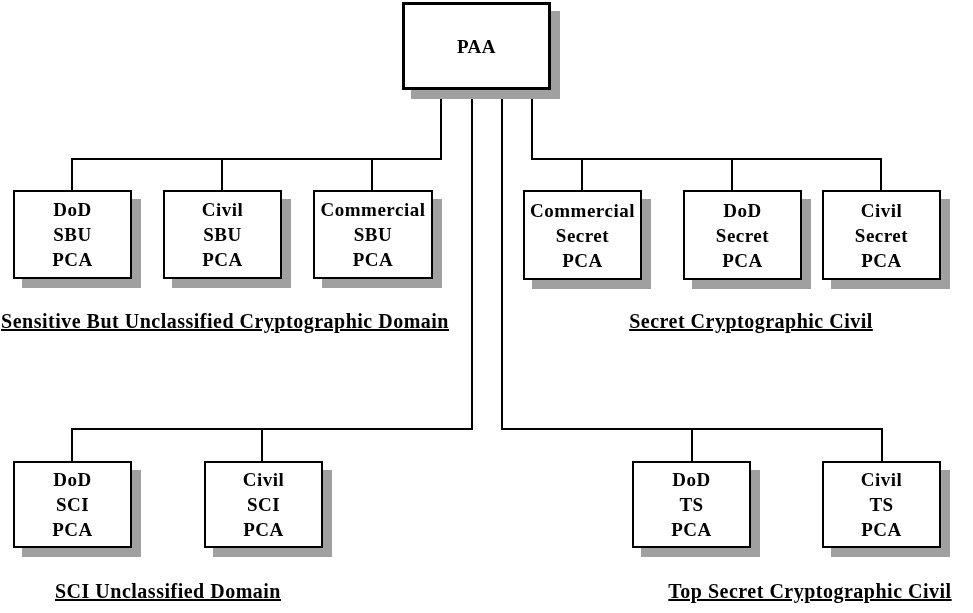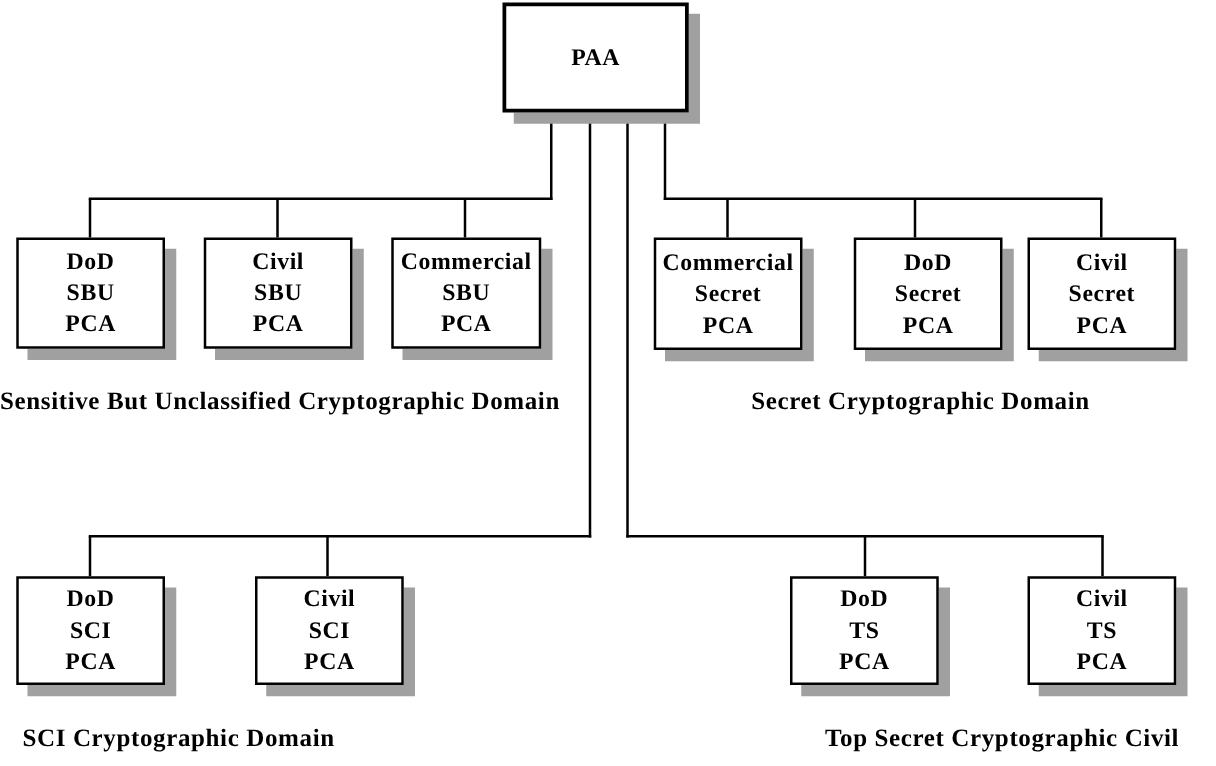--- a/index.html
+++ b/index.html
@@ -42,21 +42,23 @@
   .node.root {
     border-width: 3px;
   }
   .domain-label {
     position: absolute;
     z-index: 2;
     font-weight: bold;
     font-size: 20px;
     line-height: 26px;
     letter-spacing: 0.5px;
+    text-align: center;
     white-space: nowrap;
+    text-decoration: underline;
   }
 </style>
 </head>
 <body>
 
 <div id="canvas">
 
   <svg id="connectors" width="973" height="613" viewBox="0 0 973 613">
     <g stroke="#000000" stroke-width="2" fill="none">
 
@@ -115,17 +117,17 @@
 PCA</div>
 
   <div class="node" style="left:632px; top:461px; width:119px; height:87px;">DoD
 TS
 PCA</div>
   <div class="node" style="left:822px; top:461px; width:119px; height:87px;">Civil
 TS
 PCA</div>
 
   <div class="domain-label" style="left:0px; top:308px; width:450px;">Sensitive But Unclassified Cryptographic Domain</div>
-  <div class="domain-label" style="left:601px; top:308px; width:300px;">Secret Cryptographic Domain</div>
-  <div class="domain-label" style="left:18px; top:578px; width:300px;">SCI Cryptographic Domain</div>
+  <div class="domain-label" style="left:601px; top:308px; width:300px;">Secret Cryptographic Civil</div>
+  <div class="domain-label" style="left:18px; top:578px; width:300px;">SCI Unclassified Domain</div>
   <div class="domain-label" style="left:660px; top:578px; width:300px;">Top Secret Cryptographic Civil</div>
 
 </div>
 
 </body></html>

